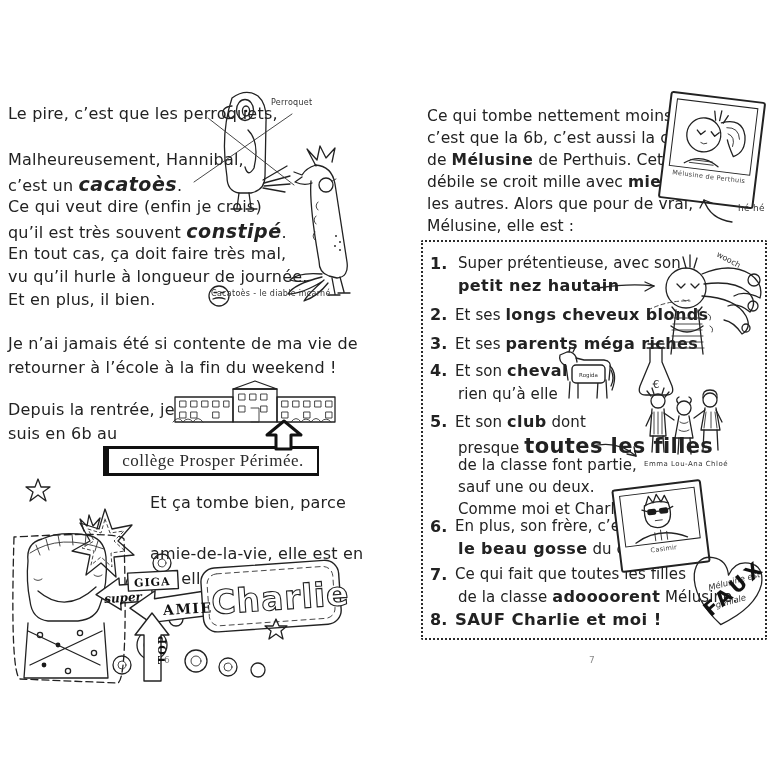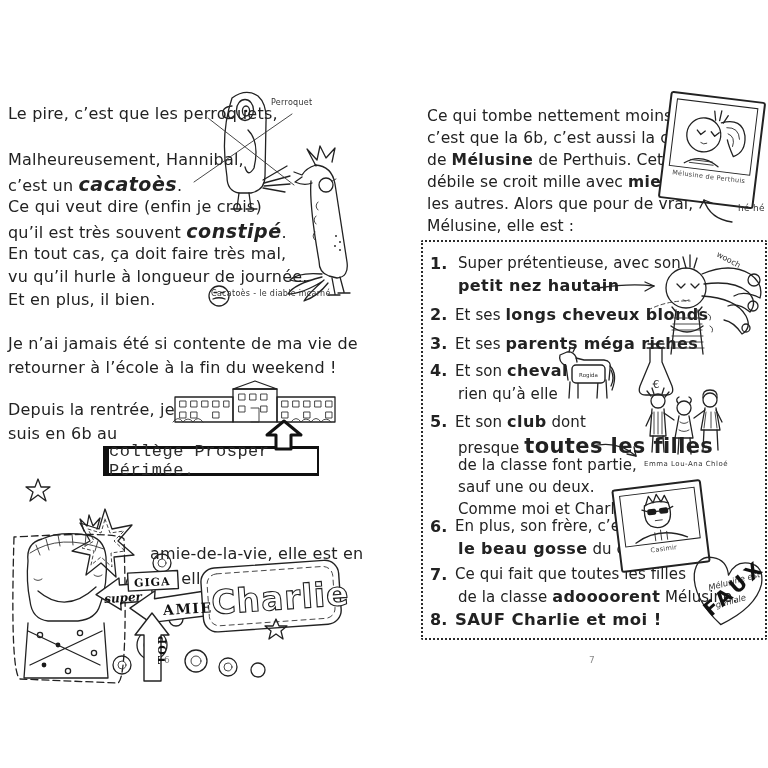--- a/index.html
+++ b/index.html
@@ -8,21 +8,21 @@
   .ln{position:absolute;white-space:nowrap;font-size:16px;letter-spacing:.2px;}
   .rln{position:absolute;white-space:nowrap;font-size:15px;letter-spacing:.1px;}
   .loud{font-weight:800;letter-spacing:.4px;}
   .bigloud{font-weight:800;font-size:19px;letter-spacing:.5px;font-style:italic;}
   .num{font-weight:800;font-size:16px;}
   .tiny{position:absolute;font-size:8px;color:#333;white-space:nowrap;letter-spacing:.3px;}
   .pagenum{position:absolute;font-size:9px;color:#8a8a8a;}
   .box-school{position:absolute;left:103px;top:446px;width:208px;height:24px;
       border:3px solid #101010;border-left-width:6px;border-right-width:2px;
       background:#fff;display:flex;align-items:center;justify-content:center;}
-  .box-school span{font-family:Liberation Mono, monospace;font-size:17px;color:#2b2b2b;letter-spacing:.5px;}
+  .box-school span{font-family:Liberation Serif, serif;font-size:17px;color:#2b2b2b;letter-spacing:.5px;}
   .dashedbox{position:absolute;left:421px;top:240px;width:342px;height:396px;
       border:2px dotted #2b2b2b;border-radius:2px;}
   .polaroid{position:absolute;background:#fff;border:2px solid #222;border-radius:3px;}
   .polaroid .photo{margin:5px 5px 2px;border:1.5px solid #222;background:#fff;overflow:hidden;}
   .polaroid .cap{text-align:center;font-size:6.5px;color:#444;letter-spacing:.3px;}
   svg{position:absolute;overflow:visible;}
   svg *{vector-effect:non-scaling-stroke;}
   .ink{stroke:#222;fill:none;stroke-width:1.3;stroke-linecap:round;stroke-linejoin:round;}
   .inkthin{stroke:#333;fill:none;stroke-width:.9;stroke-linecap:round;}
   .inkfill{stroke:#222;fill:#fff;stroke-width:1.4;stroke-linejoin:round;}
@@ -99,20 +99,21 @@
   </svg>
 
   <div class="box-school">
     <span>collège Prosper Périmée.</span>
   </div>
 
   <svg style="left:258px;top:418px" width="48" height="32" viewBox="0 0 48 32">
     <path d="M18,31 L18,17 L9,17 L26,3 L43,17 L33,17 L33,31 Z" fill="#fff" stroke="#111" stroke-width="3" stroke-linejoin="round"></path>
   </svg>
 
+  <div class="ln" style="left:150px;top:493px">Et ça tombe bien, parce</div>
   <div class="ln" style="left:150px;top:544px">amie-de-la-vie, elle est en</div>
   <div class="ln" style="left:150px;top:569px">6b, elle aussi.</div>
 
   <svg style="left:0px;top:473px" width="340" height="217" viewBox="0 0 340 217">
     <path class="ink" d="M38,6 L41,14 L50,14 L43,19 L46,28 L38,22 L30,28 L33,19 L26,14 L35,14 Z"></path>
     <path class="ink" d="M105,36 L112,56 L132,52 L118,68 L134,82 L114,84 L116,104 L101,90 L86,102 L90,82 L72,78 L90,68 L80,50 L99,56 Z"></path>
     <path class="inkthin" stroke-dasharray="3,3" d="M105,46 L110,60 L124,58 L114,68 L125,78 L111,80 L112,94 L101,84 L91,92 L94,78 L82,75 L94,68 L88,56 L101,60 Z"></path>
     <path class="ink" stroke-dasharray="7,4" stroke-width="2.4" d="M14,64 Q10,200 20,206 L118,210 Q128,204 124,66 Q120,58 14,64 Z"></path>
     <path class="ink" d="M28,88 Q26,70 42,66 Q60,58 86,62 Q104,64 106,84 Q108,112 100,132 Q96,146 78,148 L48,148 Q32,146 30,128 Q26,108 28,88 Z"></path>
     <path class="inkthin" d="M30,80 Q60,60 104,76 M36,72 l4,10 M46,66 l3,11 M58,62 l2,11 M72,61 l1,11 M86,62 l-1,11 M98,68 l-3,10"></path>

